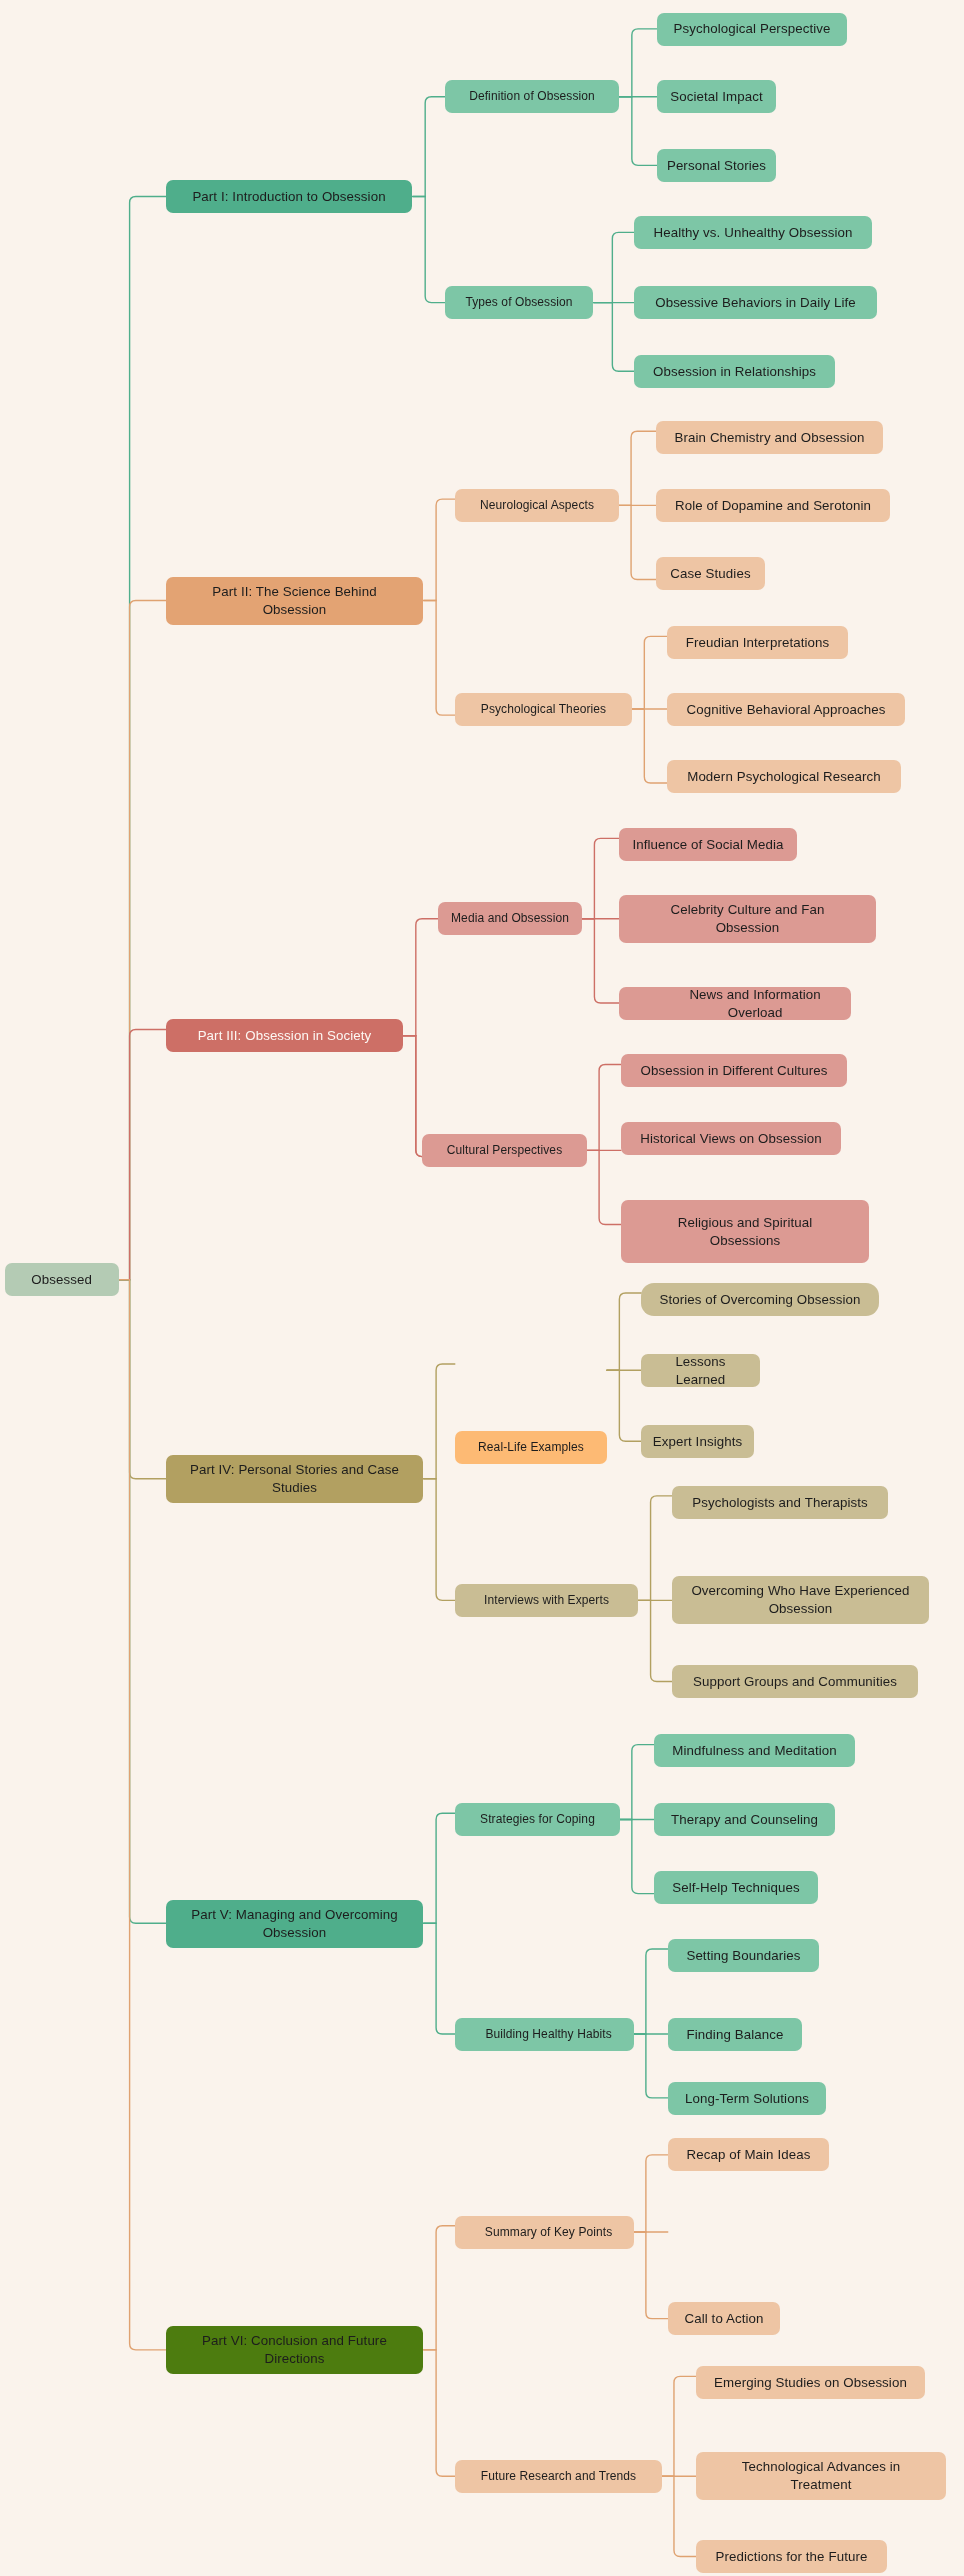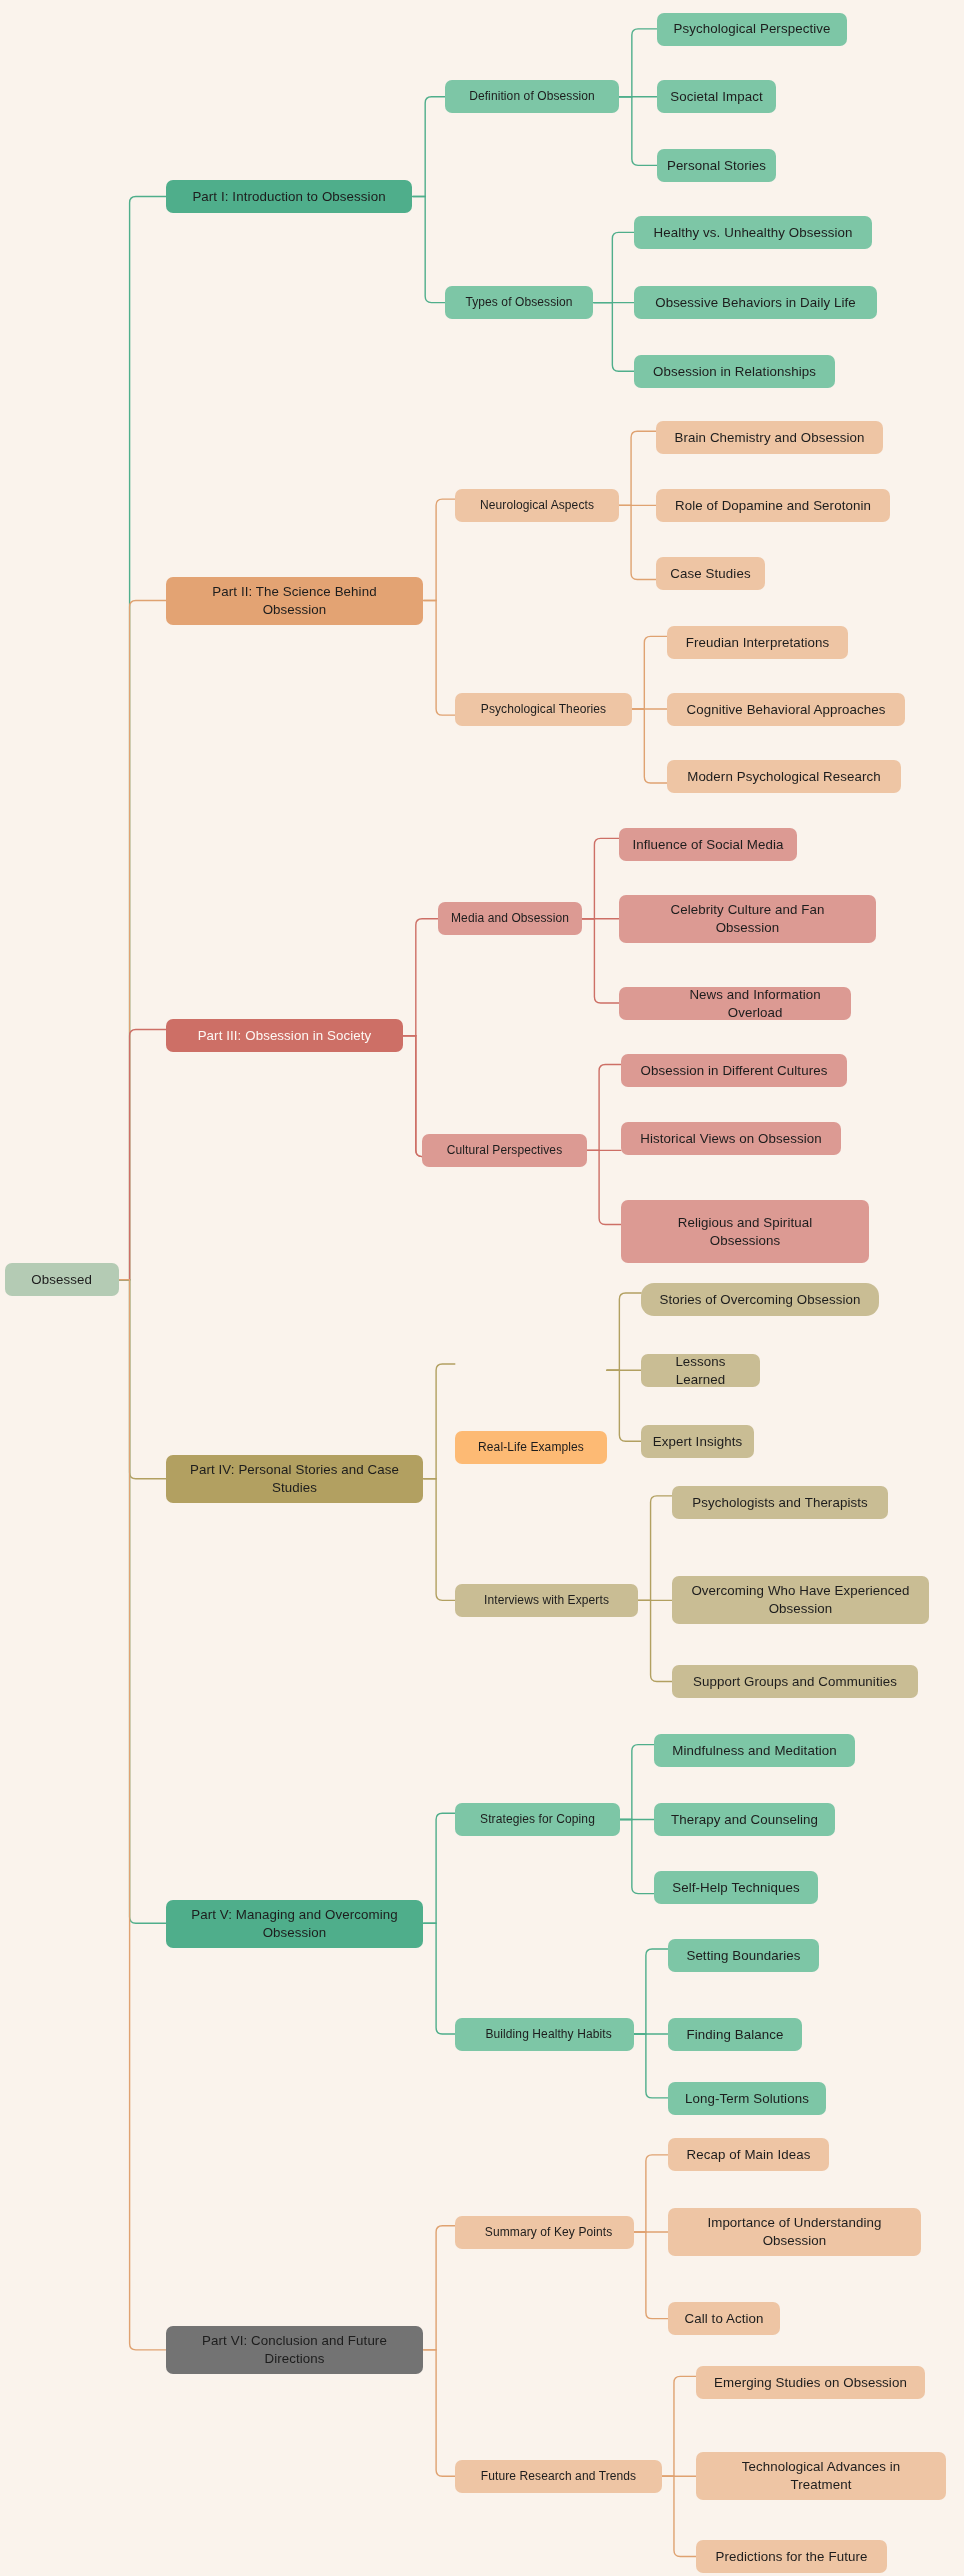--- a/index.html
+++ b/index.html
@@ -252,32 +252,29 @@
   <div class="node lvl3" style="left:668px;top:1939px;width:151px;height:33px;background:#7dc6a6;">
     <span>Setting Boundaries</span>
   </div>
   <div class="node lvl3" style="left:668px;top:2018px;width:134px;height:33px;background:#7dc6a6;">
     <span>Finding Balance</span>
   </div>
   <div class="node lvl3" style="left:668px;top:2082px;width:158px;height:33px;background:#7dc6a6;">
     <span>Long-Term Solutions</span>
   </div>
 
-  <div class="node lvl1" style="left:166px;top:2326px;width:257px;height:48px;background:#737373;padding:16px 17px;">
+  <div class="node lvl1" style="left:166px;top:2326px;width:257px;height:48px;background:#4d7c0f;padding:16px 17px;">
     <span>Part VI: Conclusion and Future Directions</span>
   </div>
   <div class="node lvl2" style="left:455px;top:2216px;width:179px;height:33px;background:#eec5a4;padding-left:16px;">
     <span>Summary of Key Points</span>
   </div>
   <div class="node lvl3" style="left:668px;top:2138px;width:161px;height:33px;background:#eec5a4;">
     <span>Recap of Main Ideas</span>
   </div>
-  <div class="node lvl3" style="left:668px;top:2208px;width:253px;height:48px;background:#eec5a4;padding:3.1px 17px;">
-    <span>Importance of Understanding Obsession</span>
-  </div>
   <div class="node lvl3" style="left:668px;top:2302px;width:112px;height:33px;background:#eec5a4;">
     <span>Call to Action</span>
   </div>
   <div class="node lvl2" style="left:455px;top:2460px;width:207px;height:33px;background:#eec5a4;">
     <span>Future Research and Trends</span>
   </div>
   <div class="node lvl3" style="left:696px;top:2366px;width:229px;height:33px;background:#eec5a4;">
     <span>Emerging Studies on Obsession</span>
   </div>
   <div class="node lvl3" style="left:696px;top:2452px;width:250px;height:48px;background:#eec5a4;padding:3.1px 23.4px;">

